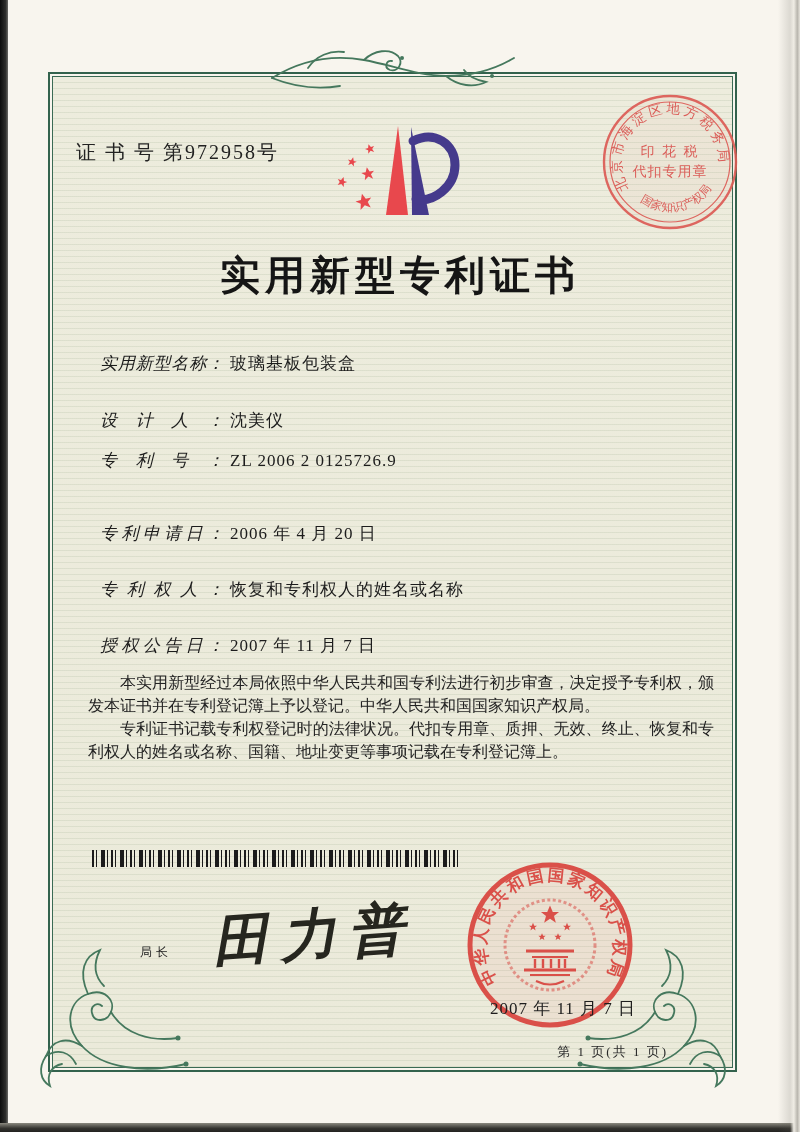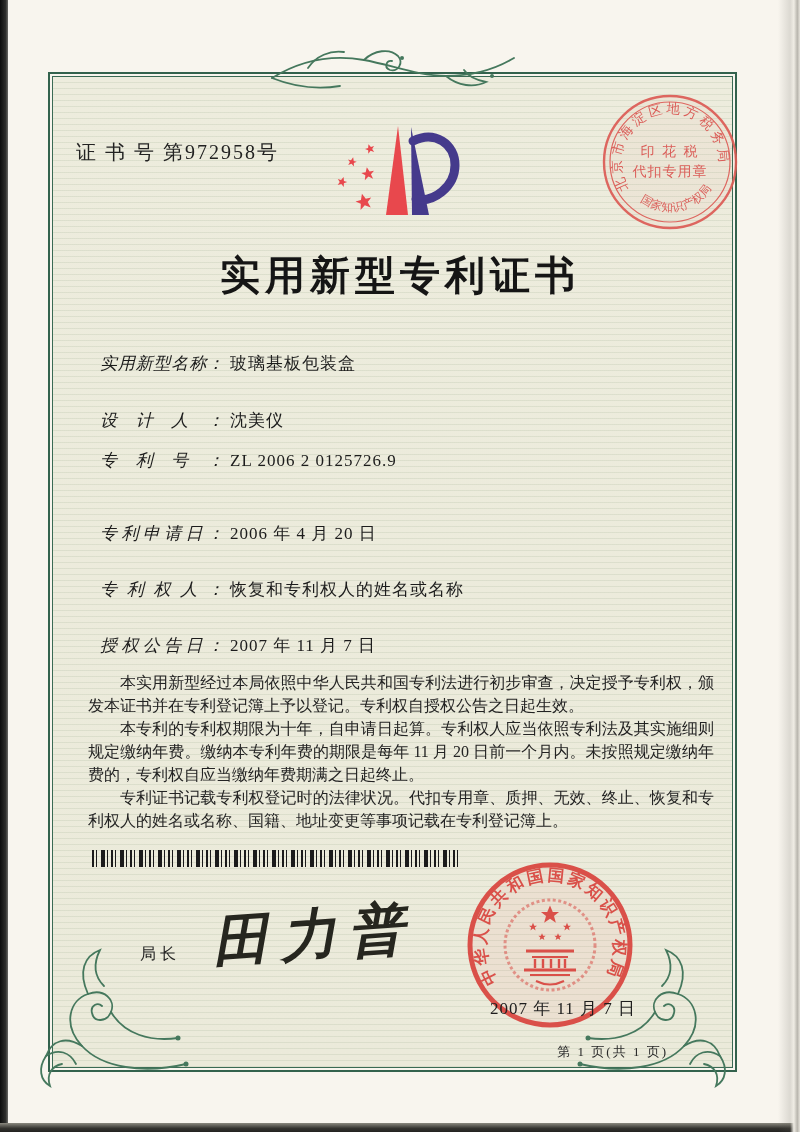--- a/index.html
+++ b/index.html
@@ -47,21 +47,21 @@
   .body{position:absolute;left:88px;top:671px;width:626px;z-index:8;}
   .body p{margin:0;font-size:16px;line-height:23px;text-align:justify;text-indent:2em;color:#232323;}
 
   .barcode{position:absolute;left:92px;top:850px;width:370px;height:17px;z-index:8;
     background:repeating-linear-gradient(90deg,
       #1b1b1b 0 2px, rgba(0,0,0,0) 2px 4px,
       #1b1b1b 4px 5px, rgba(0,0,0,0) 5px 9px,
       #1b1b1b 9px 13px, rgba(0,0,0,0) 13px 15px,
       #1b1b1b 15px 16px, rgba(0,0,0,0) 16px 19px);}
 
-  .sig-label{position:absolute;left:140px;top:944px;font-size:16px;letter-spacing:4px;color:#222;z-index:8;}
+  .sig-label{position:absolute;left:140px;top:944px;font-size:12px;letter-spacing:4px;color:#222;z-index:8;}
   .sig-name{position:absolute;left:212px;top:898px;font-size:56px;font-weight:700;font-style:italic;
     letter-spacing:12px;color:#26261f;transform:rotate(-4deg);z-index:8;}
 
   .main-seal{position:absolute;left:462px;top:857px;z-index:9;opacity:0.93;}
   .main-seal text{fill:#d9453f;font-family:"Liberation Serif","DejaVu Serif",serif;}
   .seal-date{position:absolute;left:463px;top:997px;width:200px;text-align:center;
     font-size:17px;letter-spacing:1px;color:#1e1e1e;z-index:10;}
 
   .footer{position:absolute;left:0;top:1043px;width:668px;text-align:right;
     font-size:13px;letter-spacing:2px;color:#2a2a2a;z-index:8;}
@@ -159,22 +159,21 @@
     </div>
     <div class="field" style="top:226px">
       <span class="f-label">专利权人：</span><span class="f-value">恢复和专利权人的姓名或名称</span>
     </div>
     <div class="field" style="top:282px">
       <span class="f-label">授权公告日：</span><span class="f-value">2007 年 11 月 7 日</span>
     </div>
   </div>
 
   <div class="body">
-    <p>本实用新型经过本局依照中华人民共和国专利法进行初步审查，决定授予专利权，颁发本证书并在专利登记簿上予以登记。专利权自授权公告之日起生效。</p>
-    <p>本专利的专利权期限为十年，自申请日起算。专利权人应当依照专利法及其实施细则规定缴纳年费。缴纳本专利年费的期限是每年 11 月 20 日前一个月内。未按照规定缴纳年费的，专利权自应当缴纳年费期满之日起终止。</p>
+    <p>本实用新型经过本局依照中华人民共和国专利法进行初步审查，决定授予专利权，颁发本证书并在专利登记簿上予以登记。中华人民共和国国家知识产权局。</p>
     <p>专利证书记载专利权登记时的法律状况。代扣专用章、质押、无效、终止、恢复和专利权人的姓名或名称、国籍、地址变更等事项记载在专利登记簿上。</p>
   </div>
 
   <div class="barcode"></div>
 
   <div class="sig-label">局长</div>
   <div class="sig-name">田力普</div>
 
   <svg class="main-seal" width="176" height="176" viewBox="0 0 176 176">
     <circle cx="88" cy="88" r="80" fill="rgba(220,74,68,0.07)" stroke="#d9453f" stroke-width="5"></circle>

